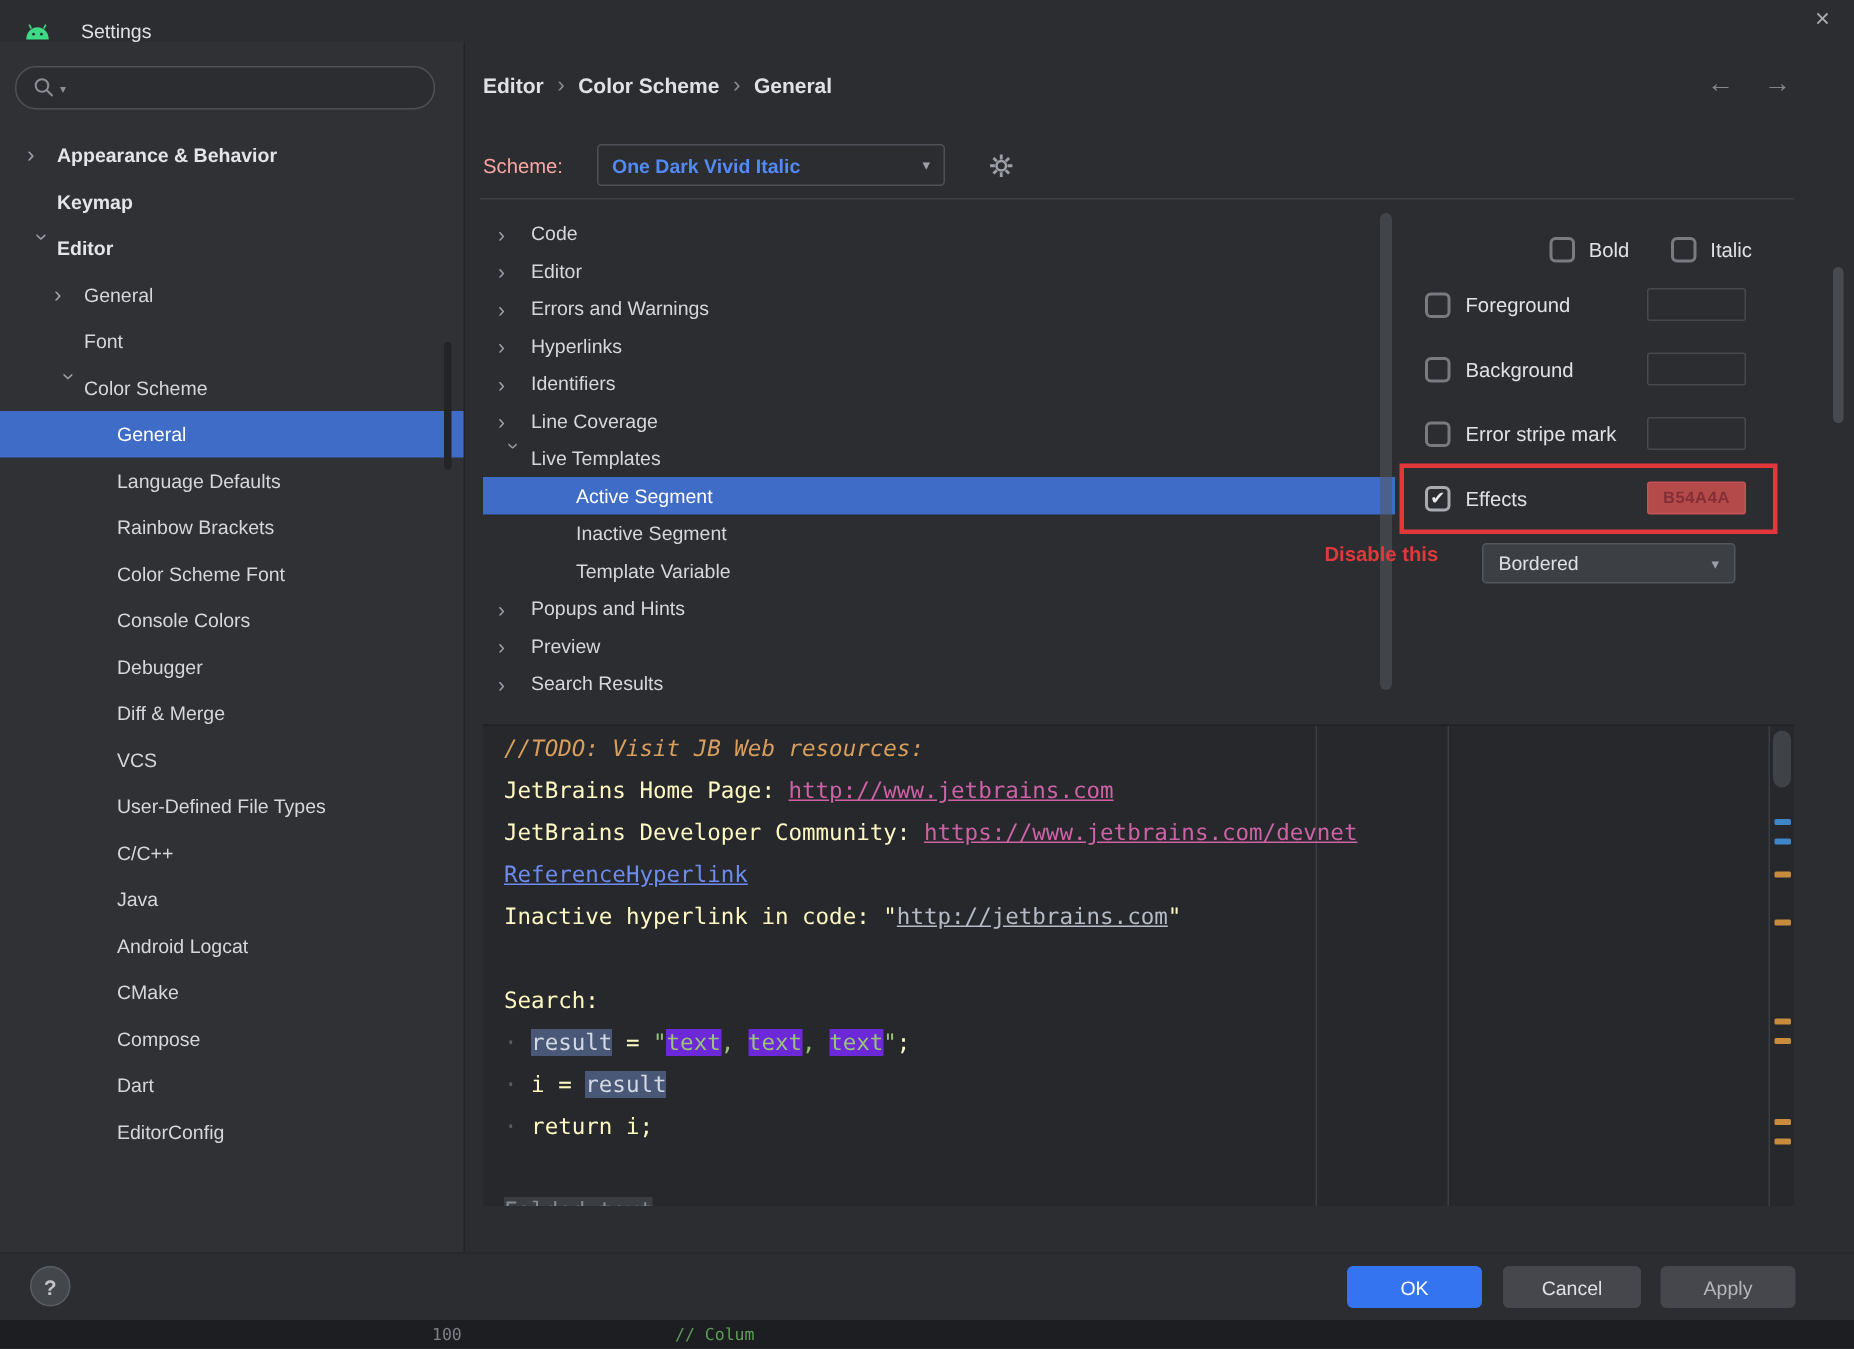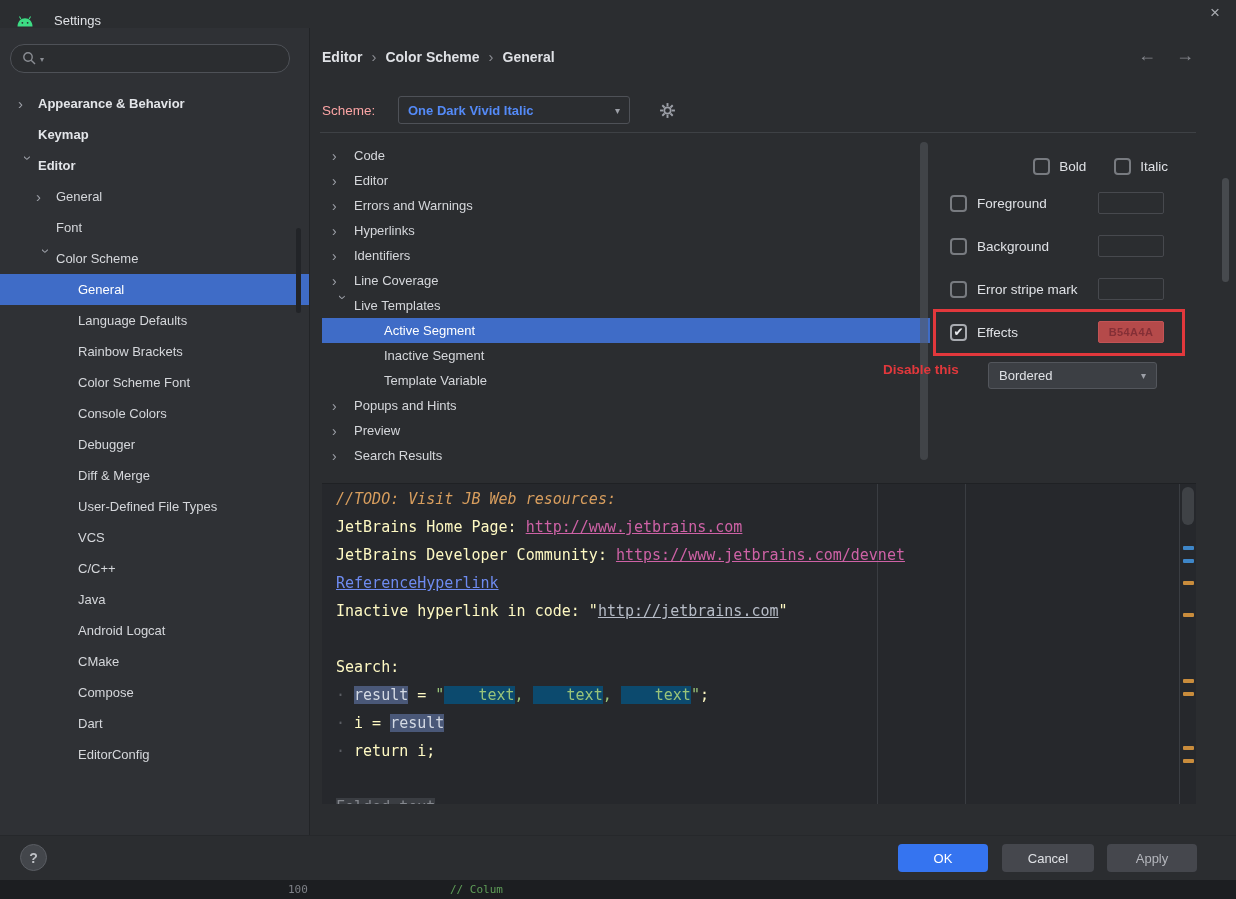--- a/index.html
+++ b/index.html
@@ -78,21 +78,21 @@
   .guide{position:absolute;top:0;bottom:0;width:1px;background:#3A3D42;z-index:0;}
   .code{position:relative;z-index:1;padding:1px 0 0 14px;white-space:pre;}
   .cl{height:28px;}
   .seg.com{color:#D89E5E;font-style:italic;}
   .seg.def{color:#fef9c3;}
   .seg.lnk{color:#CE62A6;text-decoration:underline;}
   .seg.ref{color:#6E8BF0;text-decoration:underline;}
   .seg.ina{color:#B6BCC7;text-decoration:underline;}
   .seg.str{color:#99C47A;}
   .seg.hl-def{color:#D4DAE4;background:#4A5878;}
-  .seg.hl-str{color:#99C47A;background:#0c4a6e;padding-left:34px;}
+  .seg.hl-str{color:#99C47A;background:#6d28d9;}
   .seg.dim{color:#5A5D63;}
   .seg.fold{color:#85888E;background:#3A3D42;}
   .stripe{position:absolute;right:0;top:0;width:16px;height:100%;background:#26282C;border-left:1px solid #3A3D42;z-index:2;}
   .stripe .mark{position:absolute;right:2px;width:11px;height:4px;border-radius:1px;}
   .pv-thumb{position:absolute;right:2px;top:3px;width:12px;height:38px;background:#54575C;opacity:.55;border-radius:6px;z-index:3;}
 
   
   .win-thumb{position:absolute;left:1222px;top:178px;width:7px;height:104px;background:#5A5D63;opacity:.6;border-radius:4px;}
 
   
@@ -185,25 +185,25 @@
       <div class="side-row lvl2">
         <span class="chev"></span>
         <span class="lbl">Debugger</span>
       </div>
       <div class="side-row lvl2">
         <span class="chev"></span>
         <span class="lbl">Diff &amp; Merge</span>
       </div>
       <div class="side-row lvl2">
         <span class="chev"></span>
+        <span class="lbl">VCS</span>
+      </div>
+      <div class="side-row lvl2">
+        <span class="chev"></span>
         <span class="lbl">User-Defined File Types</span>
-      </div>
-      <div class="side-row lvl2">
-        <span class="chev"></span>
-        <span class="lbl">VCS</span>
       </div>
       <div class="side-row lvl2">
         <span class="chev"></span>
         <span class="lbl">C/C++</span>
       </div>
       <div class="side-row lvl2">
         <span class="chev"></span>
         <span class="lbl">Java</span>
       </div>
       <div class="side-row lvl2">

